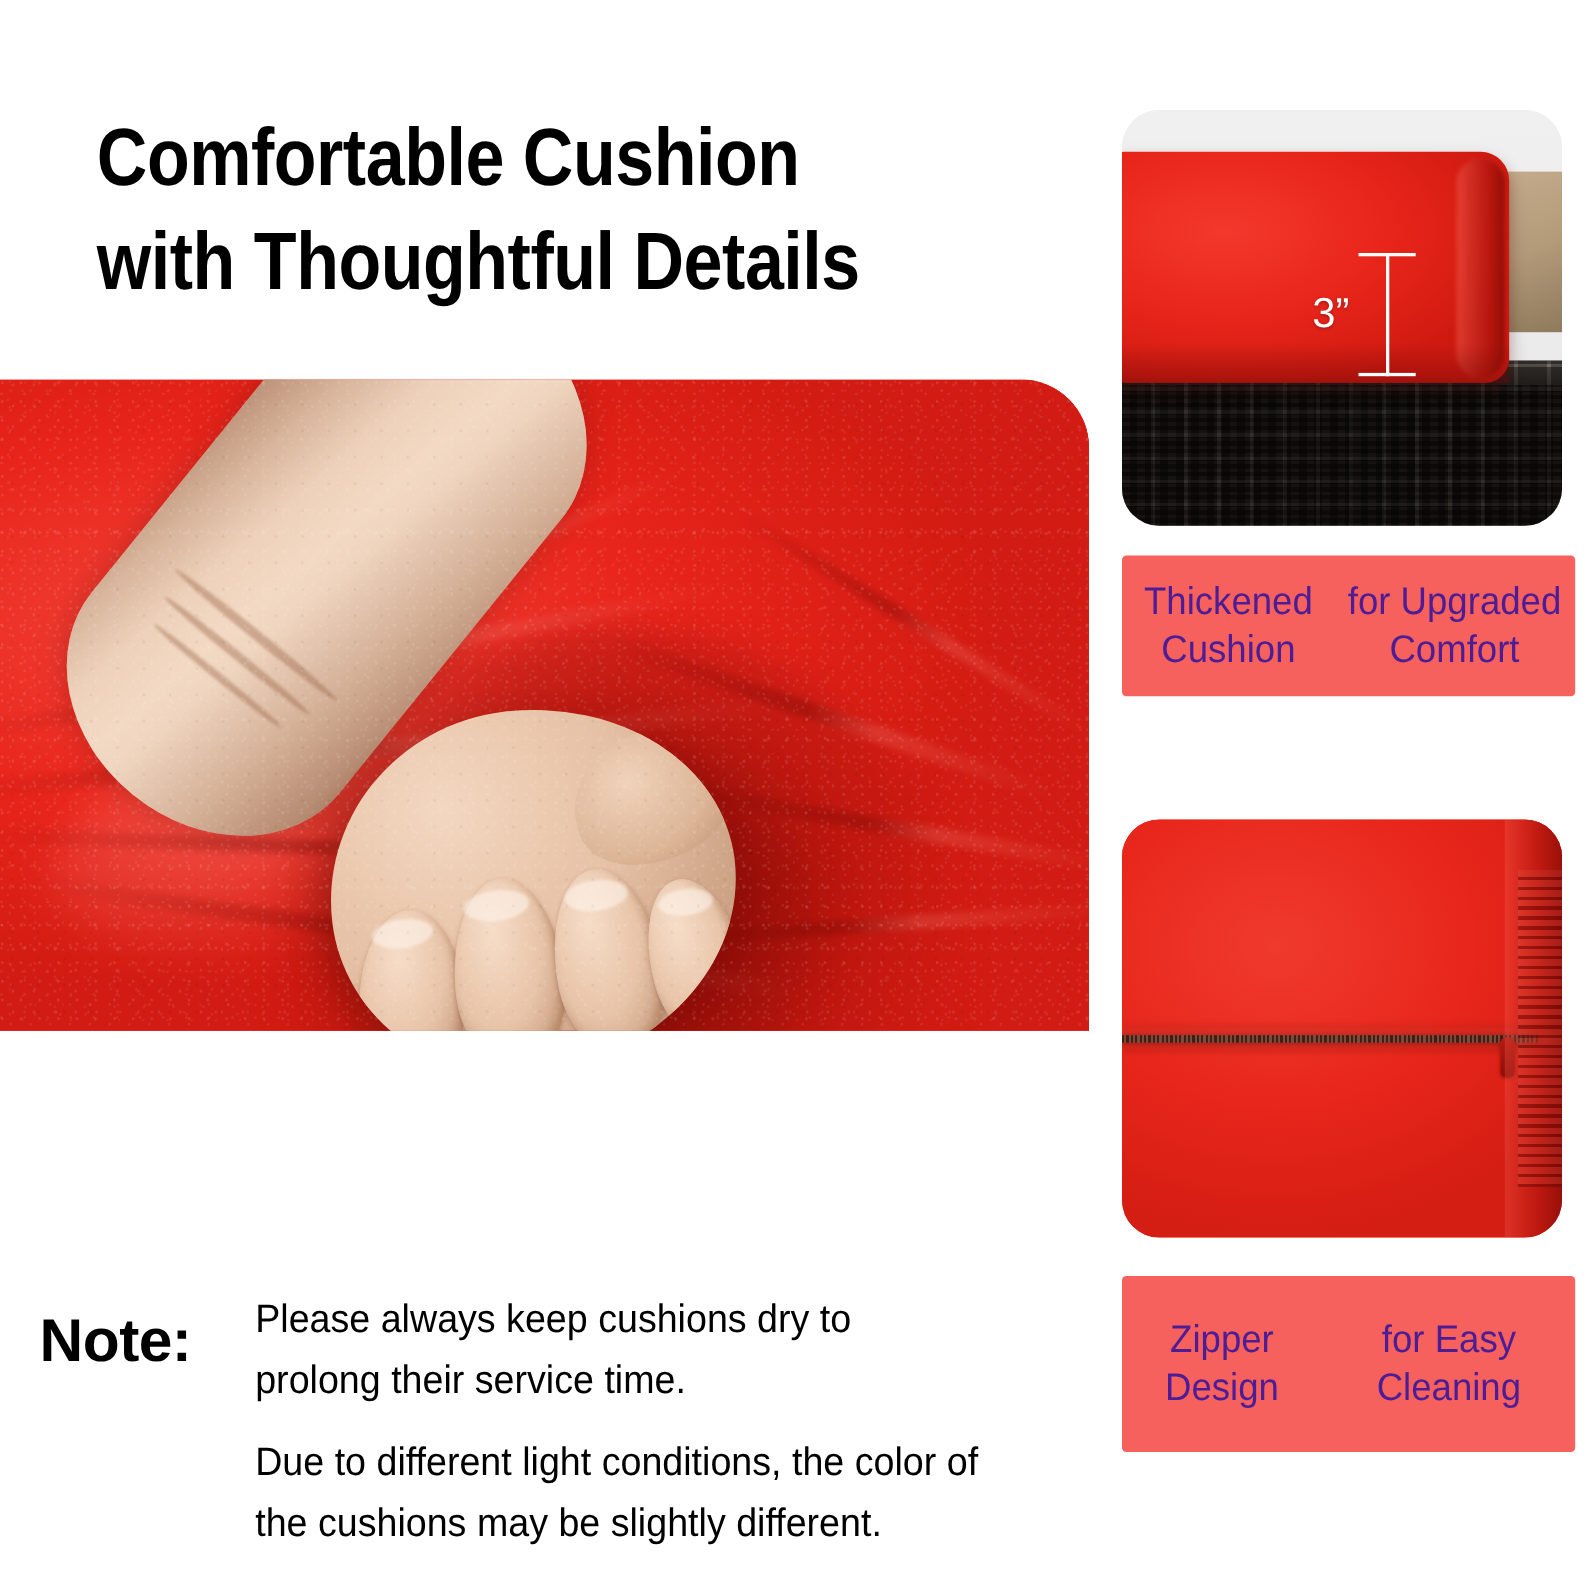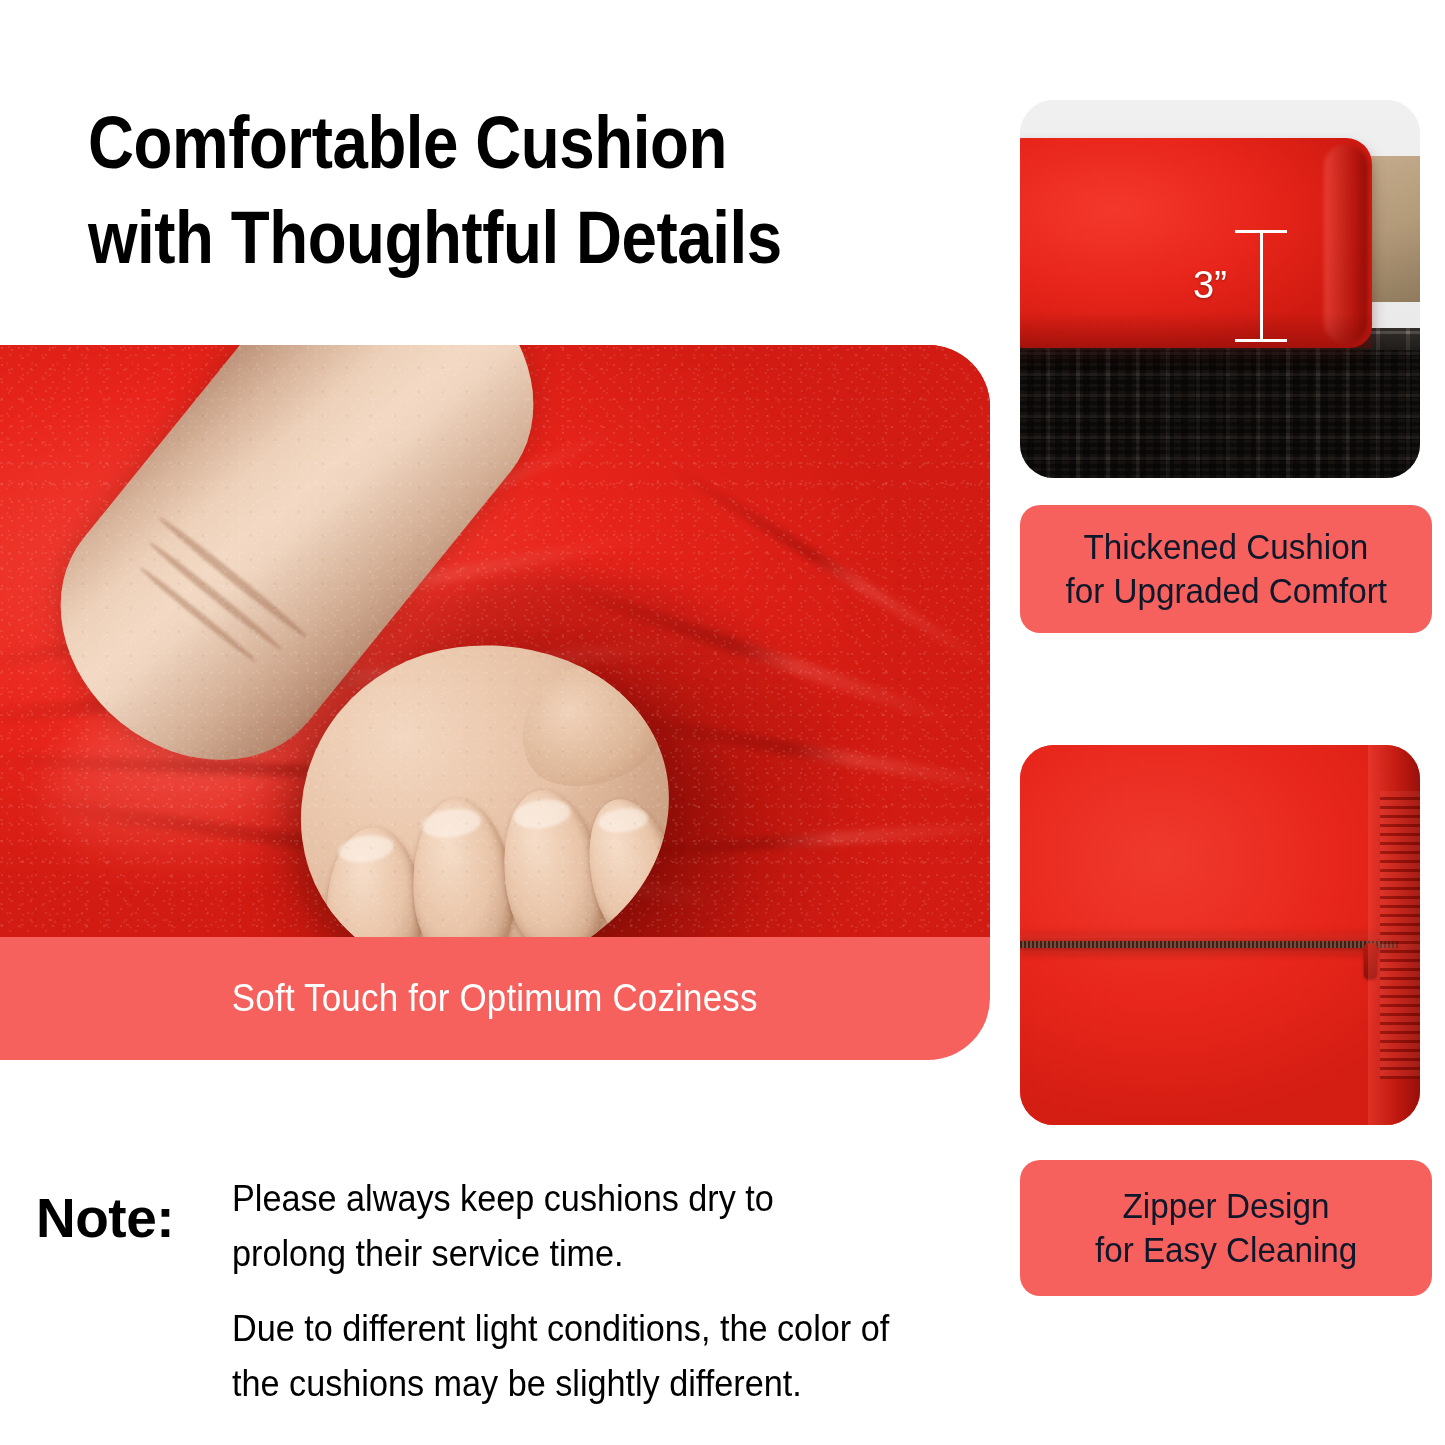--- a/index.html
+++ b/index.html
@@ -305,41 +305,41 @@
     font-size: 38px;
     font-weight: 400;
     line-height: 1;
     text-shadow: 0 1px 3px rgba(0,0,0,.35);
   }
 
   
   .pill {
     position: absolute;
     background: #f6615d;
-    border-radius: 20px;
+    border-radius: 4px;
     display: flex;
-    flex-direction: column;
+    flex-direction: row;
     align-items: center;
     justify-content: center;
-    color: #0f172a;
+    color: #4c1d95;
     text-align: center;
   }
   .pill span {
     font-size: 35px;
     line-height: 1.26;
     font-weight: 400;
     transform: scaleX(0.95);
   }
   #pill-thickened {
     left: 1020px; top: 505px;
     width: 412px; height: 128px;
   }
   #pill-zipper {
     left: 1020px; top: 1160px;
-    width: 412px; height: 136px;
+    width: 412px; height: 160px;
   }
 
   
   .rb-photo {
     position: absolute;
     left: 1020px;
     top: 745px;
     width: 400px;
     height: 380px;
     border-radius: 34px;
@@ -466,23 +466,20 @@
       <div class="knuckle k4"></div>
       <div class="nail" style="left:34px;  top:176px; width:56px; height:26px;"></div>
       <div class="nail" style="left:120px; top:160px; width:60px; height:28px;"></div>
       <div class="nail" style="left:212px; top:162px; width:58px; height:28px;"></div>
       <div class="nail" style="left:296px; top:180px; width:50px; height:24px;"></div>
     </div>
 
     <div class="cushion-noise"></div>
   </div>
 
-  <div class="main-caption">
-    <span>Soft Touch for Optimum Coziness</span>
-  </div>
 </div>
 
 <div class="rt-photo">
   <div class="rt-bg"></div>
   <div class="rt-wood"></div>
   <div class="rt-wicker">
     <div class="rt-wicker-top"></div>
   </div>
   <div class="rt-cushion">
     <div class="rt-cushion-fold"></div>

